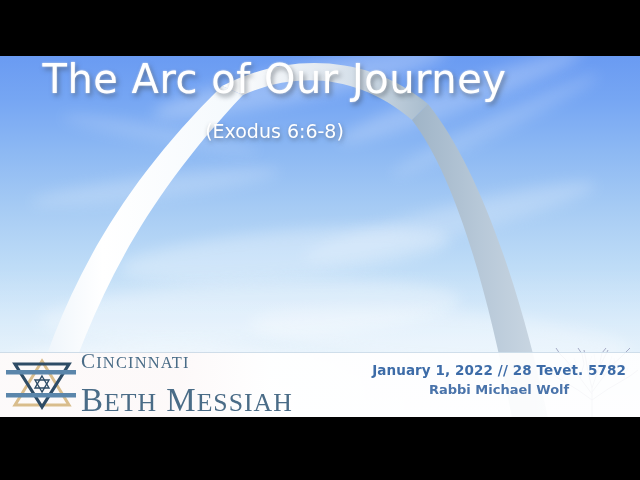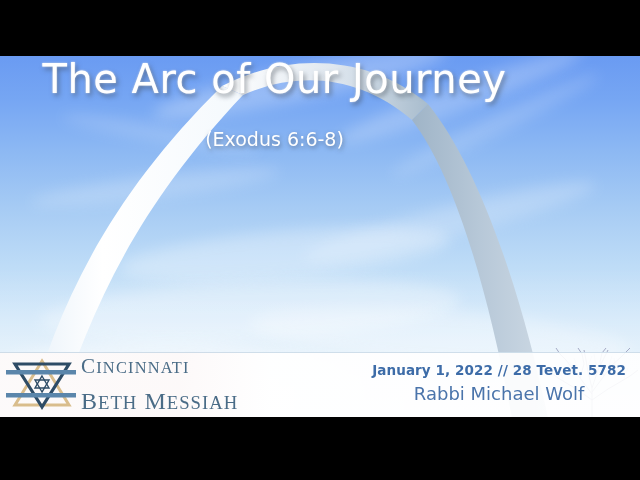--- a/index.html
+++ b/index.html
@@ -98,21 +98,21 @@
     font-family: "DejaVu Sans", sans-serif;
     font-size: 40px;
     font-weight: 400;
     letter-spacing: 0.5px;
     color: #ffffff;
     text-shadow: 2px 3px 5px rgba(60,70,80,0.55),
                  0 0 2px rgba(255,255,255,0.8);
     line-height: 1.05;
   }
   .slide-subtitle {
-    margin: 16px;
+    margin: 8px;
     padding-top: 12px;
     font-family: "DejaVu Sans", sans-serif;
     font-size: 19px;
     font-weight: 400;
     color: #ffffff;
     text-shadow: 1px 2px 4px rgba(60,70,80,0.55);
   }
 
   
   .banner {
@@ -156,43 +156,43 @@
     justify-content: center;
     font-family: "Liberation Serif", "DejaVu Serif", serif;
     color: #4a6c87;
     line-height: 1;
   }
   .logo-line1 {
     font-size: 21px;
     letter-spacing: 1.2px;
   }
   .logo-line2 {
-    font-size: 24px;
+    font-size: 33px;
     letter-spacing: 1.0px;
     margin-top: 12px;
   }
   .smallcap { font-size: 0.78em; }
 
   .meta {
     position: absolute;
     right: 14px;
     top: 8px;
     text-align: center;
     font-family: "DejaVu Sans", sans-serif;
     color: #3d6ca8;
   }
   .meta-date {
     font-size: 13.5px;
     font-weight: bold;
     letter-spacing: 0.1px;
     line-height: 1.5;
   }
   .meta-speaker {
-    font-size: 18px;
-    font-weight: normal;
+    font-size: 13px;
+    font-weight: bold;
     line-height: 1.5;
     color: #4a74ab;
   }
 
   
   .bar {
     position: absolute;
     left: 0;
     width: 640px;
     background: #000000;

